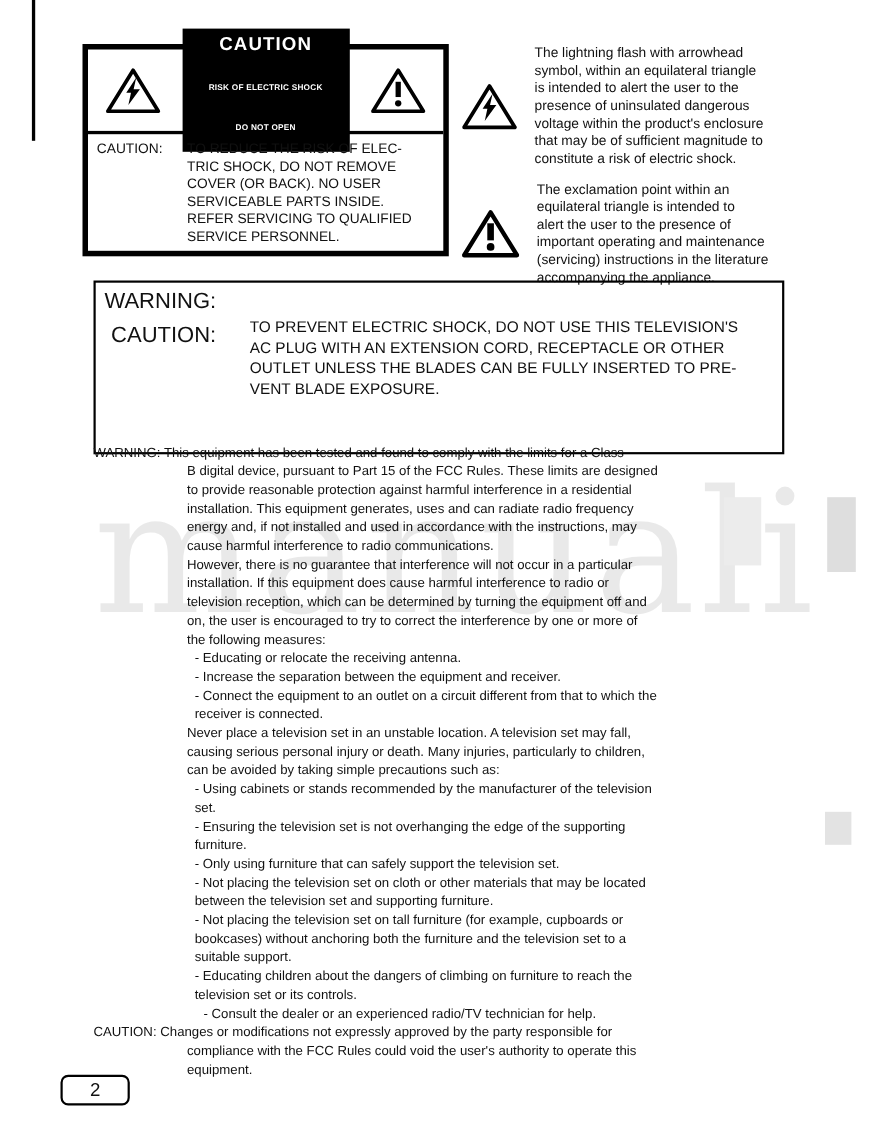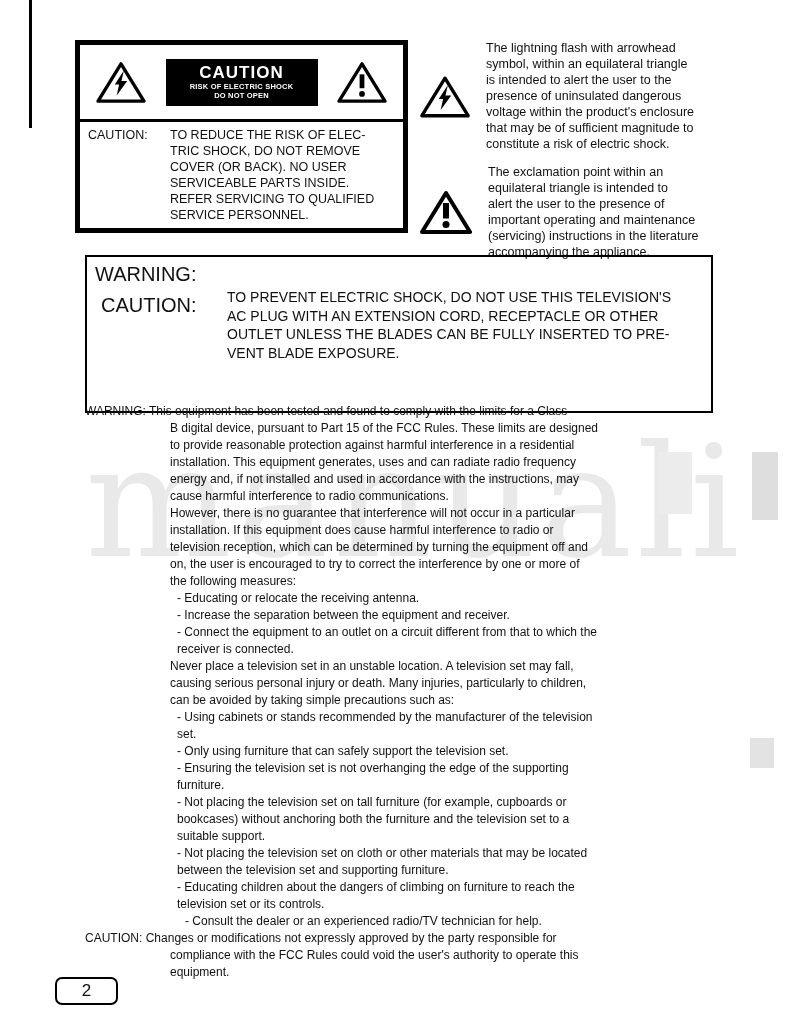--- a/index.html
+++ b/index.html
@@ -18,23 +18,23 @@
     color: rgba(0,0,0,0.085); pointer-events: none; white-space: nowrap;
   }
   .artifact { position: absolute; }
   .artifact-1 { left: 752px; top: 452px; width: 26px; height: 68px; background: #dedede; }
   .artifact-2 { left: 750px; top: 738px; width: 24px; height: 30px; background: #e3e3e3; }
   .artifact-3 { left: 658px; top: 452px; width: 34px; height: 62px; background: #ececec; }
 
   
   .caution-box { position: absolute; left: 75px; top: 40px; width: 333px; height: 193px; border: 5px solid #000; background: #fff; }
   .cb-header { height: 77px; display: flex; align-items: center; justify-content: space-between; padding: 0 16px; border-bottom: 3px solid #000; }
-  .cb-banner { background: #000; color: #fff; width: 152px; text-align: center; padding: 4px 2px 5px; }
+  .cb-banner { background: #000; color: #fff; width: 152px; text-align: center; padding: 4px 2px 18px; }
   .cb-banner-title { font-size: 17px; font-weight: bold; letter-spacing: 1px; line-height: 19px; }
-  .cb-banner-sub { font-size: 7.5px; font-weight: bold; line-height: 9.5px; letter-spacing: 0.2px; }
+  .cb-banner-sub { font-size: 7.5px; font-weight: bold; line-height: 9.5px; letter-spacing: 0.2px; margin-top: 26px; }
   .cb-body { display: flex; padding: 5px 4px 0 8px; font-size: 12.5px; line-height: 16px; }
   .cb-label { flex: none; width: 82px; }
   .cb-text { white-space: pre-line; }
 
   
   .notes { position: absolute; left: 410px; top: 40px; width: 376px; }
   .note { display: flex; align-items: center; padding-left: 10px; margin-bottom: 12px; }
   .note-icon { flex: none; margin-right: 16px; }
   .note-text { font-size: 12.5px; line-height: 16px; white-space: pre-line; }
 
@@ -156,28 +156,28 @@
 the following measures:</p>
     <p class="p-item">- Educating or relocate the receiving antenna.</p>
     <p class="p-item">- Increase the separation between the equipment and receiver.</p>
     <p class="p-item">- Connect the equipment to an outlet on a circuit different from that to which the
 receiver is connected.</p>
     <p class="p-plain">Never place a television set in an unstable location. A television set may fall,
 causing serious personal injury or death. Many injuries, particularly to children,
 can be avoided by taking simple precautions such as:</p>
     <p class="p-item">- Using cabinets or stands recommended by the manufacturer of the television
 set.</p>
-    <p class="p-item">- Only using furniture that can safely support the television set.</p>
     <p class="p-item">- Ensuring the television set is not overhanging the edge of the supporting
 furniture.</p>
+    <p class="p-item">- Only using furniture that can safely support the television set.</p>
+    <p class="p-item">- Not placing the television set on cloth or other materials that may be located
+between the television set and supporting furniture.</p>
     <p class="p-item">- Not placing the television set on tall furniture (for example, cupboards or
 bookcases) without anchoring both the furniture and the television set to a
 suitable support.</p>
-    <p class="p-item">- Not placing the television set on cloth or other materials that may be located
-between the television set and supporting furniture.</p>
     <p class="p-item">- Educating children about the dangers of climbing on furniture to reach the
 television set or its controls.</p>
     <p class="p-item p-item-deep">- Consult the dealer or an experienced radio/TV technician for help.</p>
     <p class="p-labeled"><span>CAUTION:</span> <span>Changes or modifications not expressly approved by the party responsible for
 compliance with the FCC Rules could void the user's authority to operate this
 equipment.</span></p>
   </div>
 
   <div class="page-badge">
       <span>2</span>

